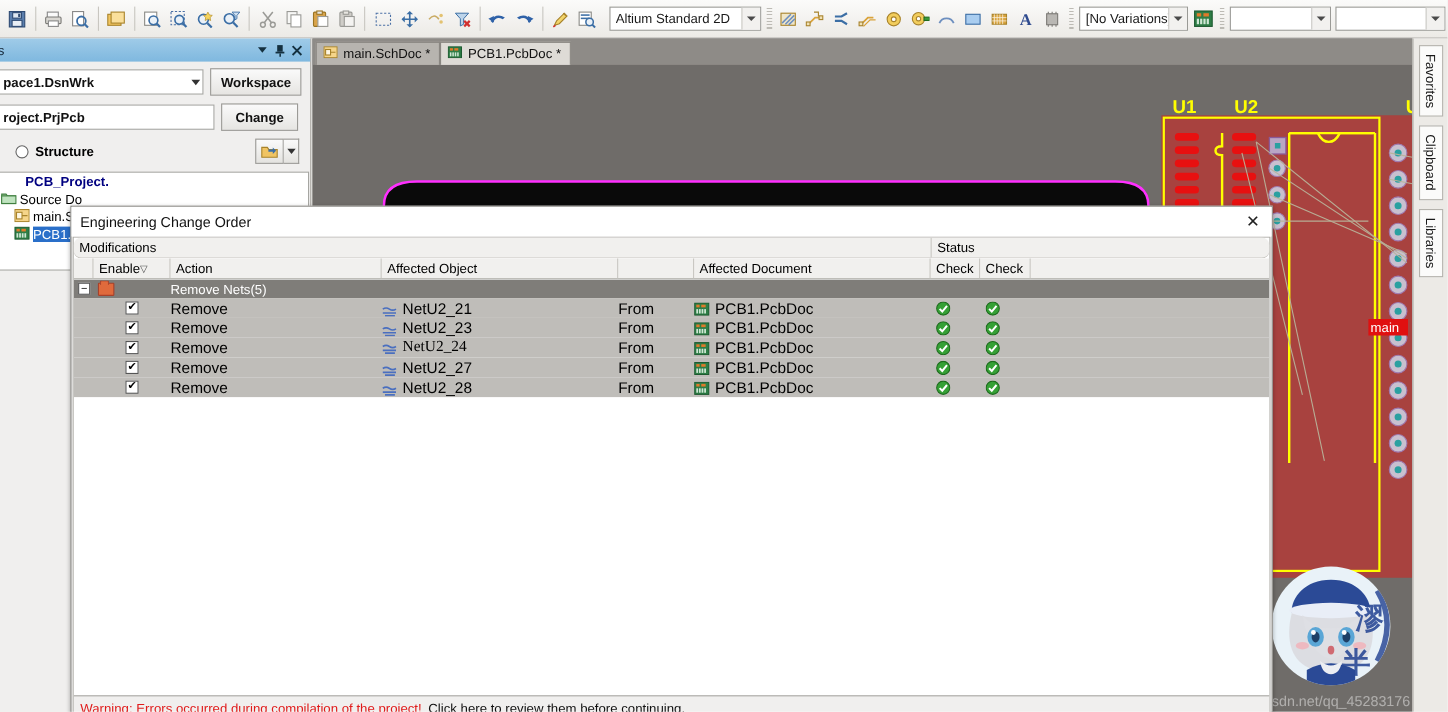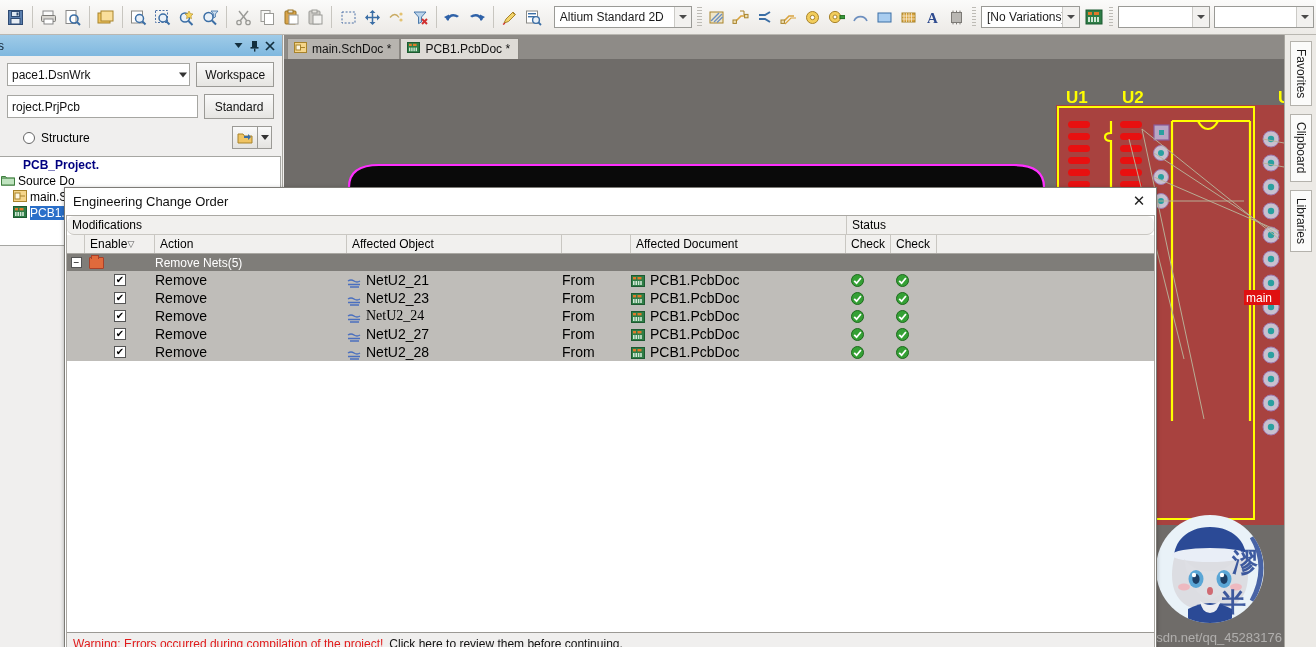--- a/index.html
+++ b/index.html
@@ -52,21 +52,21 @@
     background: #f0efee; border-right: 1px solid #a8a6a0;
   }
   .panel-title {
     height: 21px; background: linear-gradient(#9fcbe8, #7fb8df);
     display: flex; align-items: center; padding: 0 4px;
     color: #123; font-size: 12px; position: relative;
   }
   .panel-title .ptxt { flex: 1; margin-left: -6px; }
   .panel-title .pbtn { width: 16px; height: 16px; display:flex; align-items:center; justify-content:center; }
   .panel-body { padding: 6px 8px 0 0; }
-  .row-ctl { display: flex; align-items: center; margin-bottom: 7px; padding-left: 9px; }
+  .row-ctl { display: flex; align-items: center; margin-bottom: 7px; padding-left: 0; font-weight: bold; }
   .text-field {
     height: 23px; background: #ffffff; border: 1px solid #a6a6a2;
     display: flex; align-items: center; padding-left: 4px; position: relative;
     font-size: 12px; color: #111;
   }
   .text-field .arrow {
     position: absolute; right: 2px; top: 50%; transform: translateY(-50%);
     width: 0; height: 0;
     border-left: 4px solid transparent; border-right: 4px solid transparent;
     border-top: 5px solid #333;
@@ -512,21 +512,21 @@
           <span>pace1.DsnWrk</span>
           <span class="arrow"></span>
         </div>
         <div class="btn-std">Workspace</div>
       </div>
 
       <div class="row-ctl">
         <div class="text-field" style="width:197px; margin-left:-2px;">
           <span>roject.PrjPcb</span>
         </div>
-        <div class="btn-std">Standard</div>
+        <div class="btn-std">Change</div>
       </div>
 
       <div class="row-ctl" style="justify-content:space-between; padding-right:2px;">
         <div class="radio-row" style="margin-left:14px;">
           <span class="radio"></span>
           <span>Structure</span>
         </div>
         <div style="display:flex;align-items:center;">
           <div style="width:26px;height:23px;background:linear-gradient(#fafafa,#e4e3e0);border:1px solid #9b9a96;display:flex;align-items:center;justify-content:center;">
             <svg width="16" height="14" viewBox="0 0 16 14">

